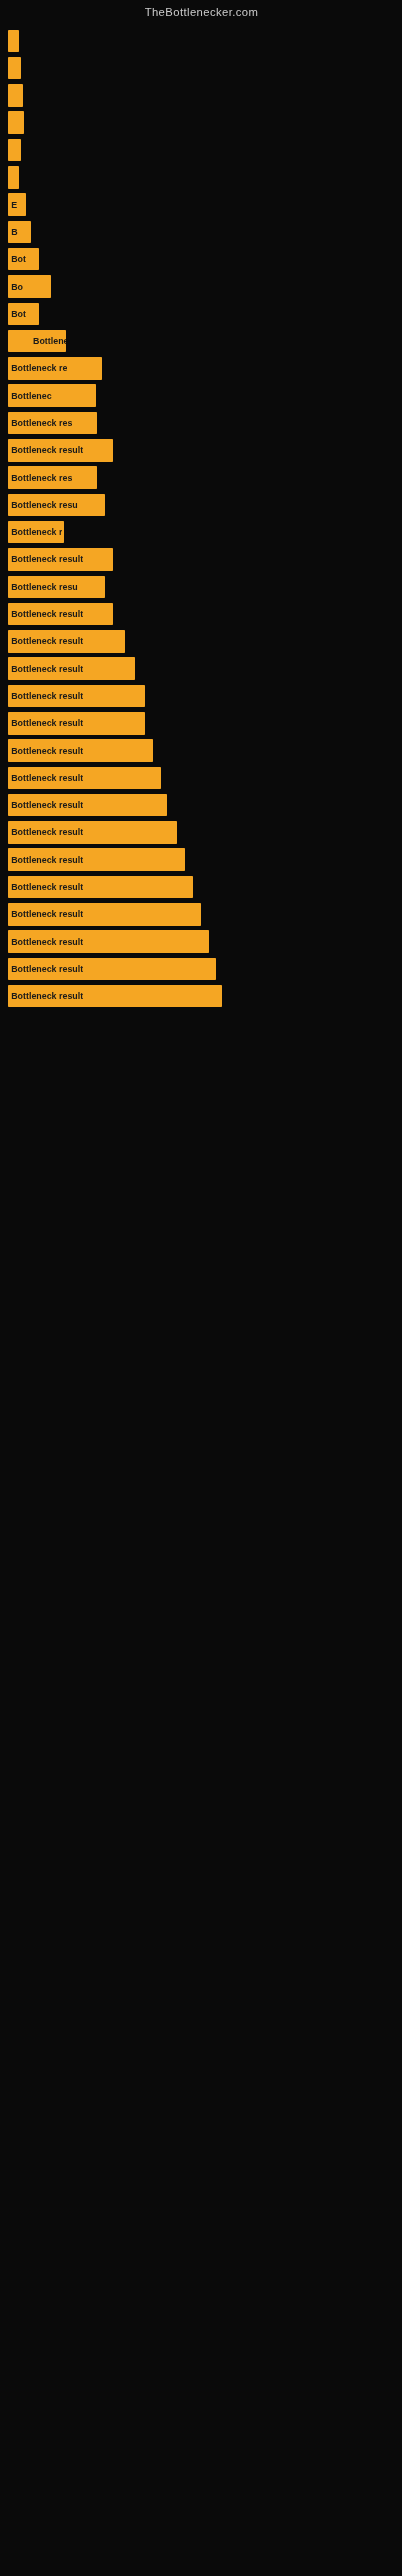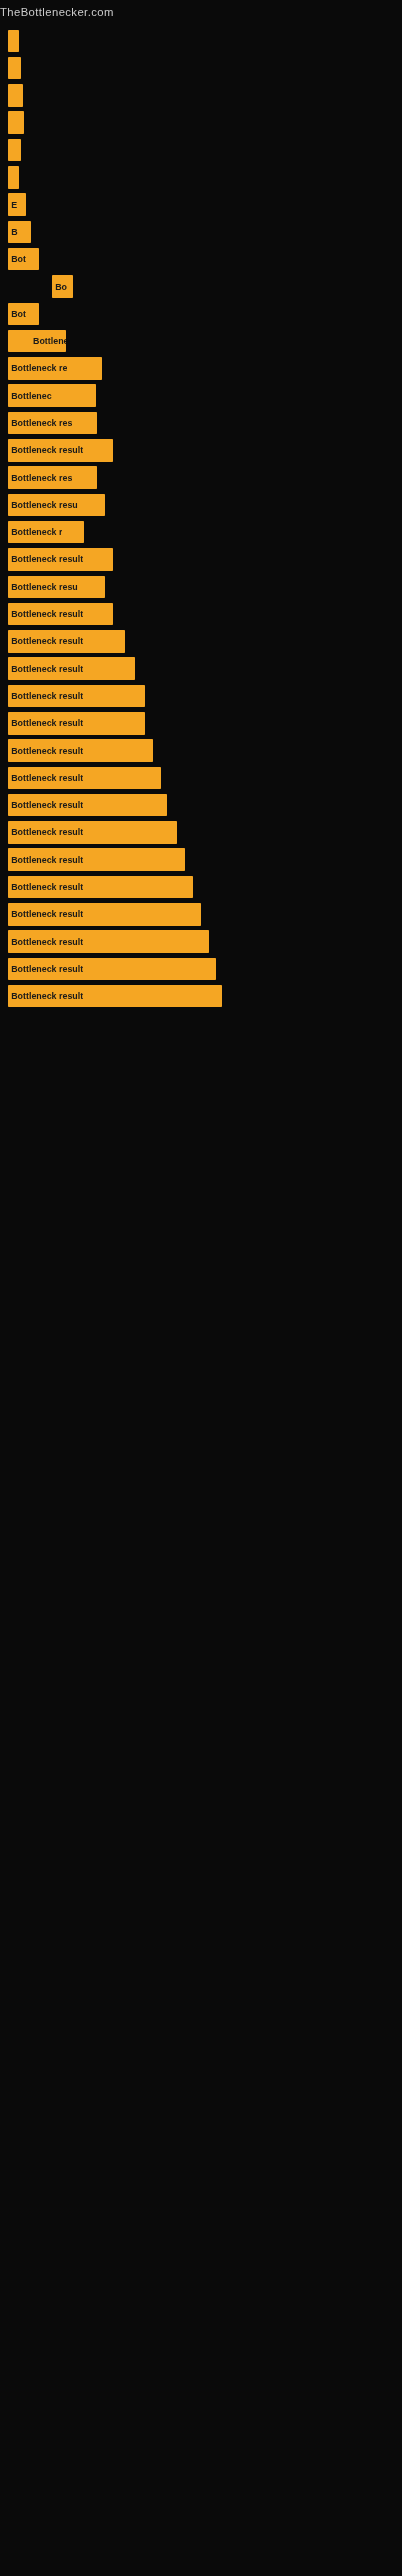--- a/index.html
+++ b/index.html
@@ -7,20 +7,21 @@
       background-color: #0a0a0a;
       width: 403px;
       min-height: 2576px;
       font-family: Arial, sans-serif;
       position: relative;
       overflow-x: hidden;
     }
     .site-title {
       color: #cccccc;
       font-size: 11.3px;
+      text-align: center;
       padding: 6.4px 0 3.2px 0;
       letter-spacing: 0.4px;
     }
     .bars-container {
       display: flex;
       flex-direction: column;
       padding: 8px 0 8px 8px;
       gap: 0;
     }
     .bar-row {
@@ -89,21 +90,21 @@
       <div class="bar" style="width: 22.5px;">
         <span class="bar-label">B</span>
       </div>
     </div>
     <div class="bar-row">
       <div class="bar" style="width: 31px;">
         <span class="bar-label">Bot</span>
       </div>
     </div>
     <div class="bar-row">
-      <div class="bar" style="width: 21px; margin-left: 44px;">
+      <div class="bar" style="width: 43px;">
         <span class="bar-label">Bo</span>
       </div>
     </div>
     <div class="bar-row">
       <div class="bar" style="width: 31px;">
         <span class="bar-label">Bot</span>
       </div>
     </div>
     <div class="bar-row">
       <div class="bar" style="width: 58px; padding-left: 25px;">
@@ -134,21 +135,21 @@
       <div class="bar" style="width: 89px;">
         <span class="bar-label">Bottleneck res</span>
       </div>
     </div>
     <div class="bar-row">
       <div class="bar" style="width: 97px;">
         <span class="bar-label">Bottleneck resu</span>
       </div>
     </div>
     <div class="bar-row">
-      <div class="bar" style="width: 76px;">
+      <div class="bar" style="width: 56px;">
         <span class="bar-label">Bottleneck r</span>
       </div>
     </div>
     <div class="bar-row">
       <div class="bar" style="width: 105px;">
         <span class="bar-label">Bottleneck result</span>
       </div>
     </div>
     <div class="bar-row">
       <div class="bar" style="width: 97px;">

